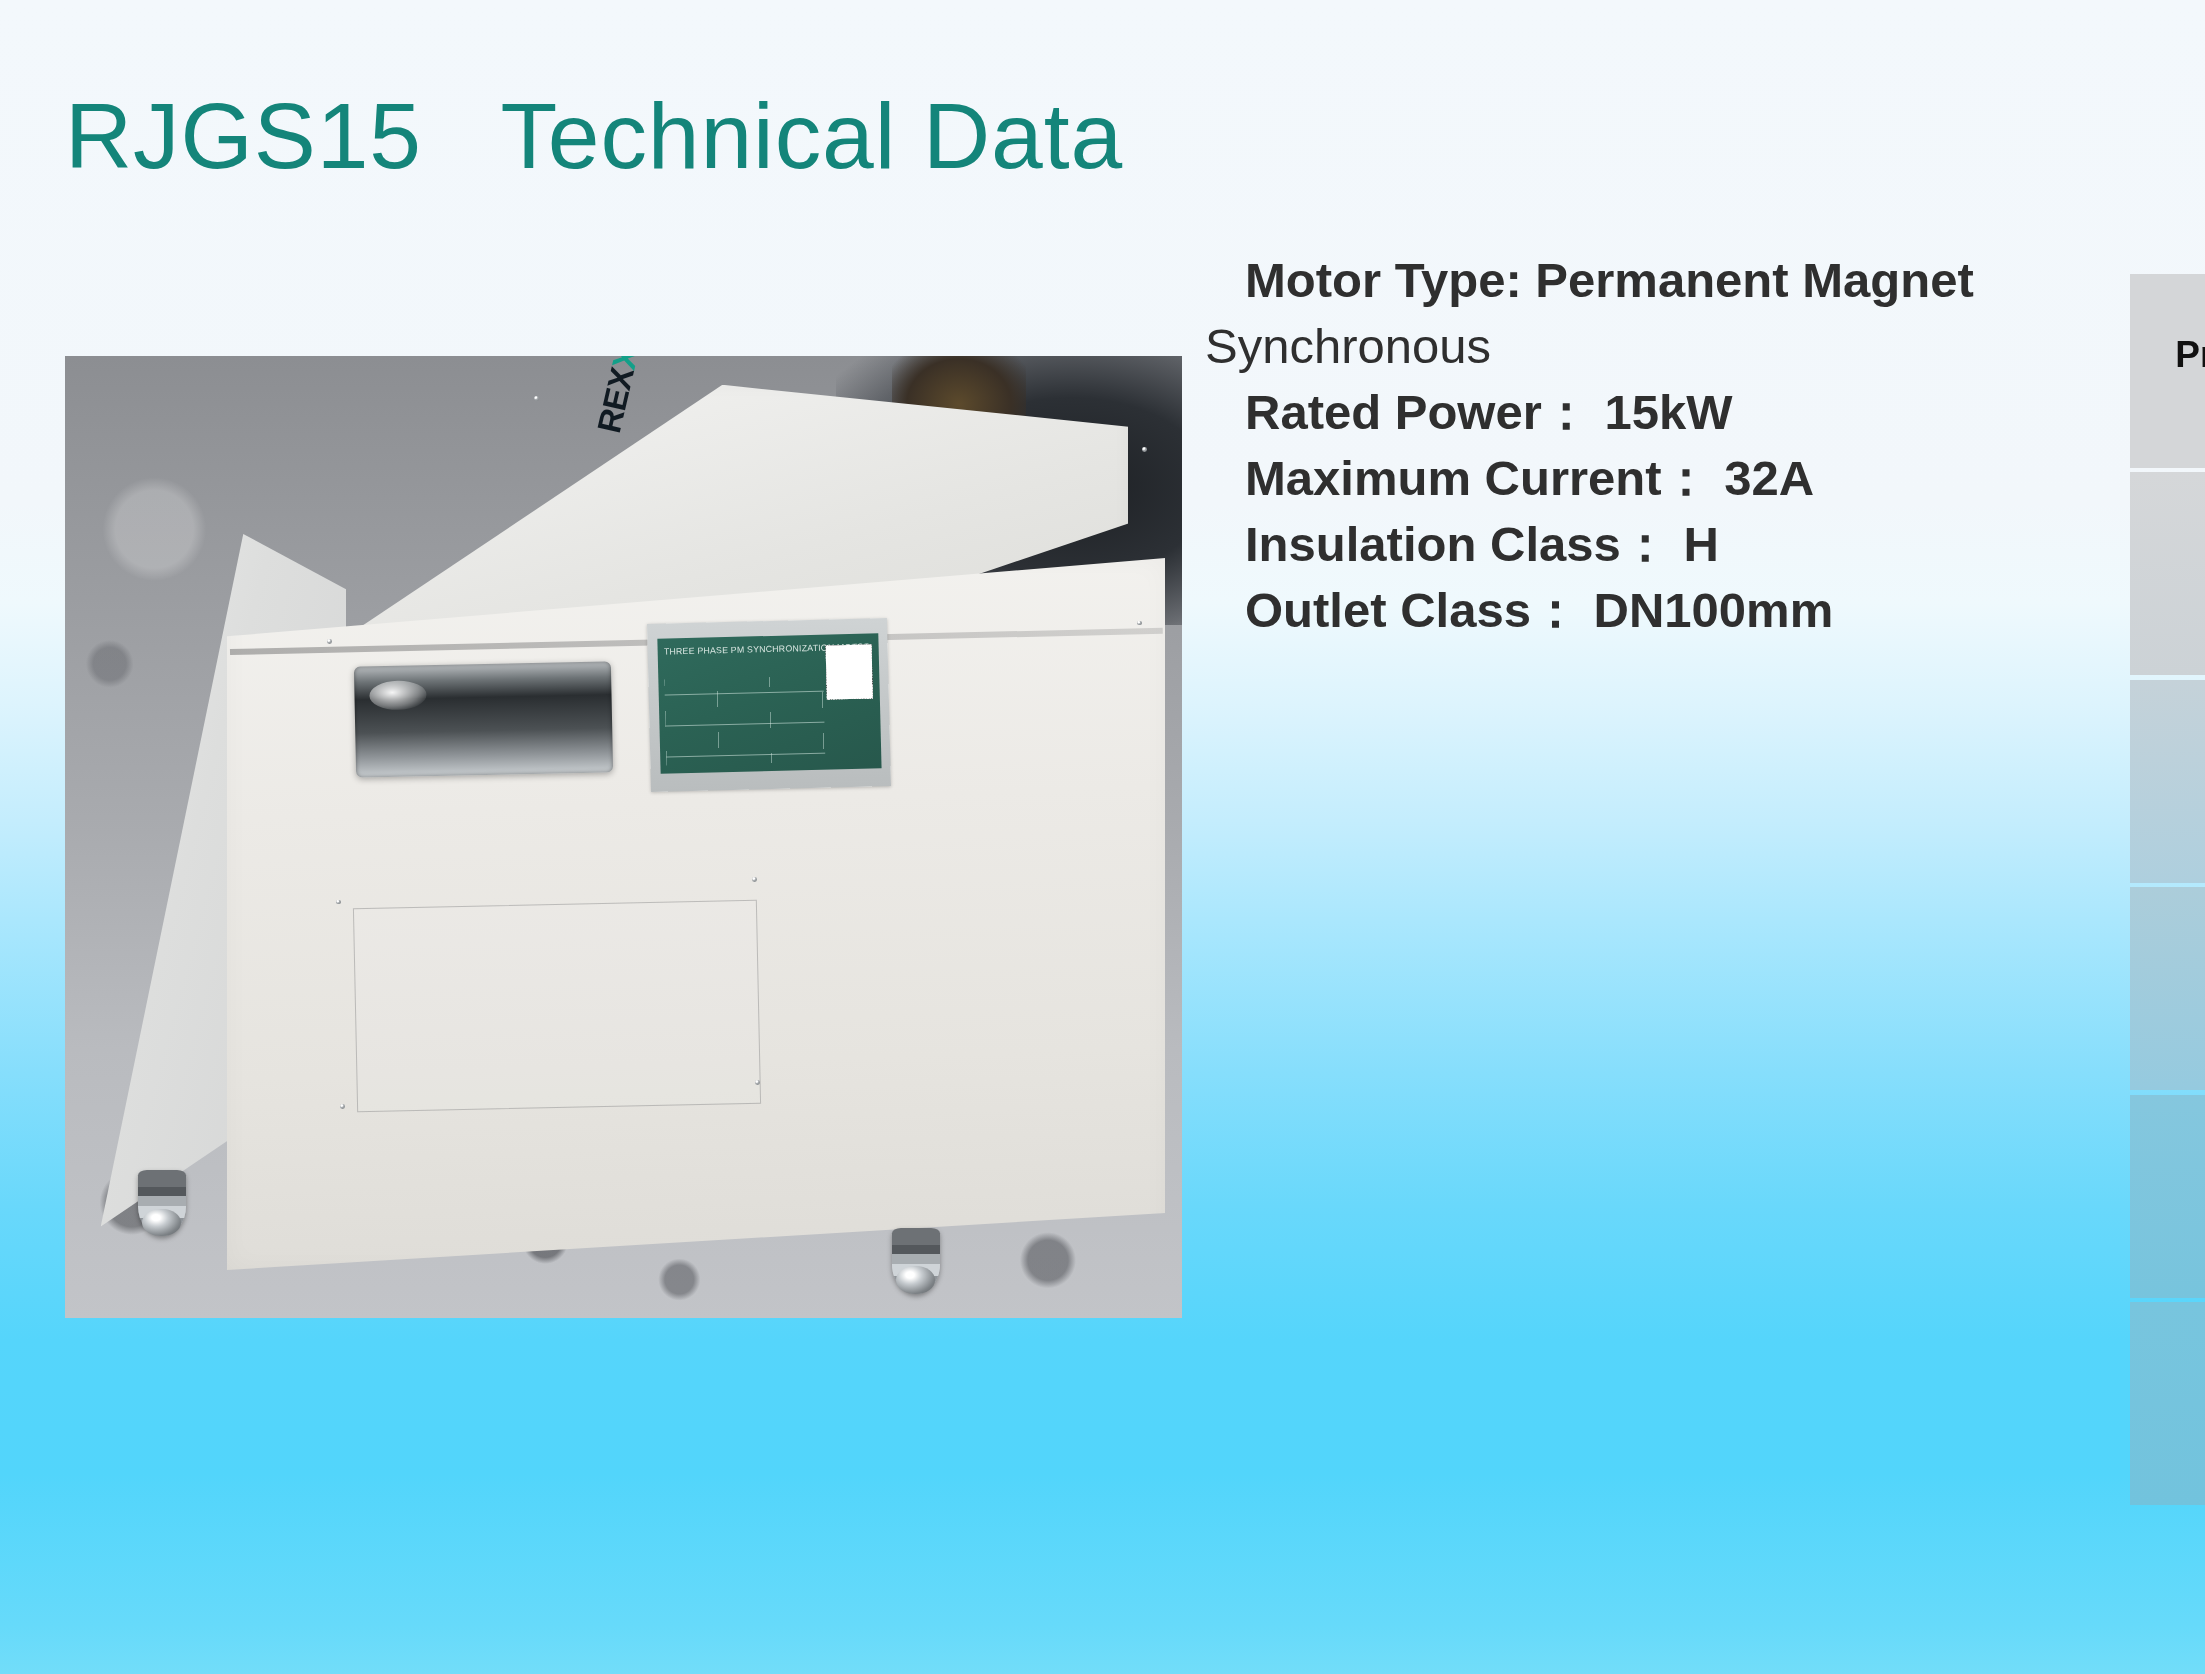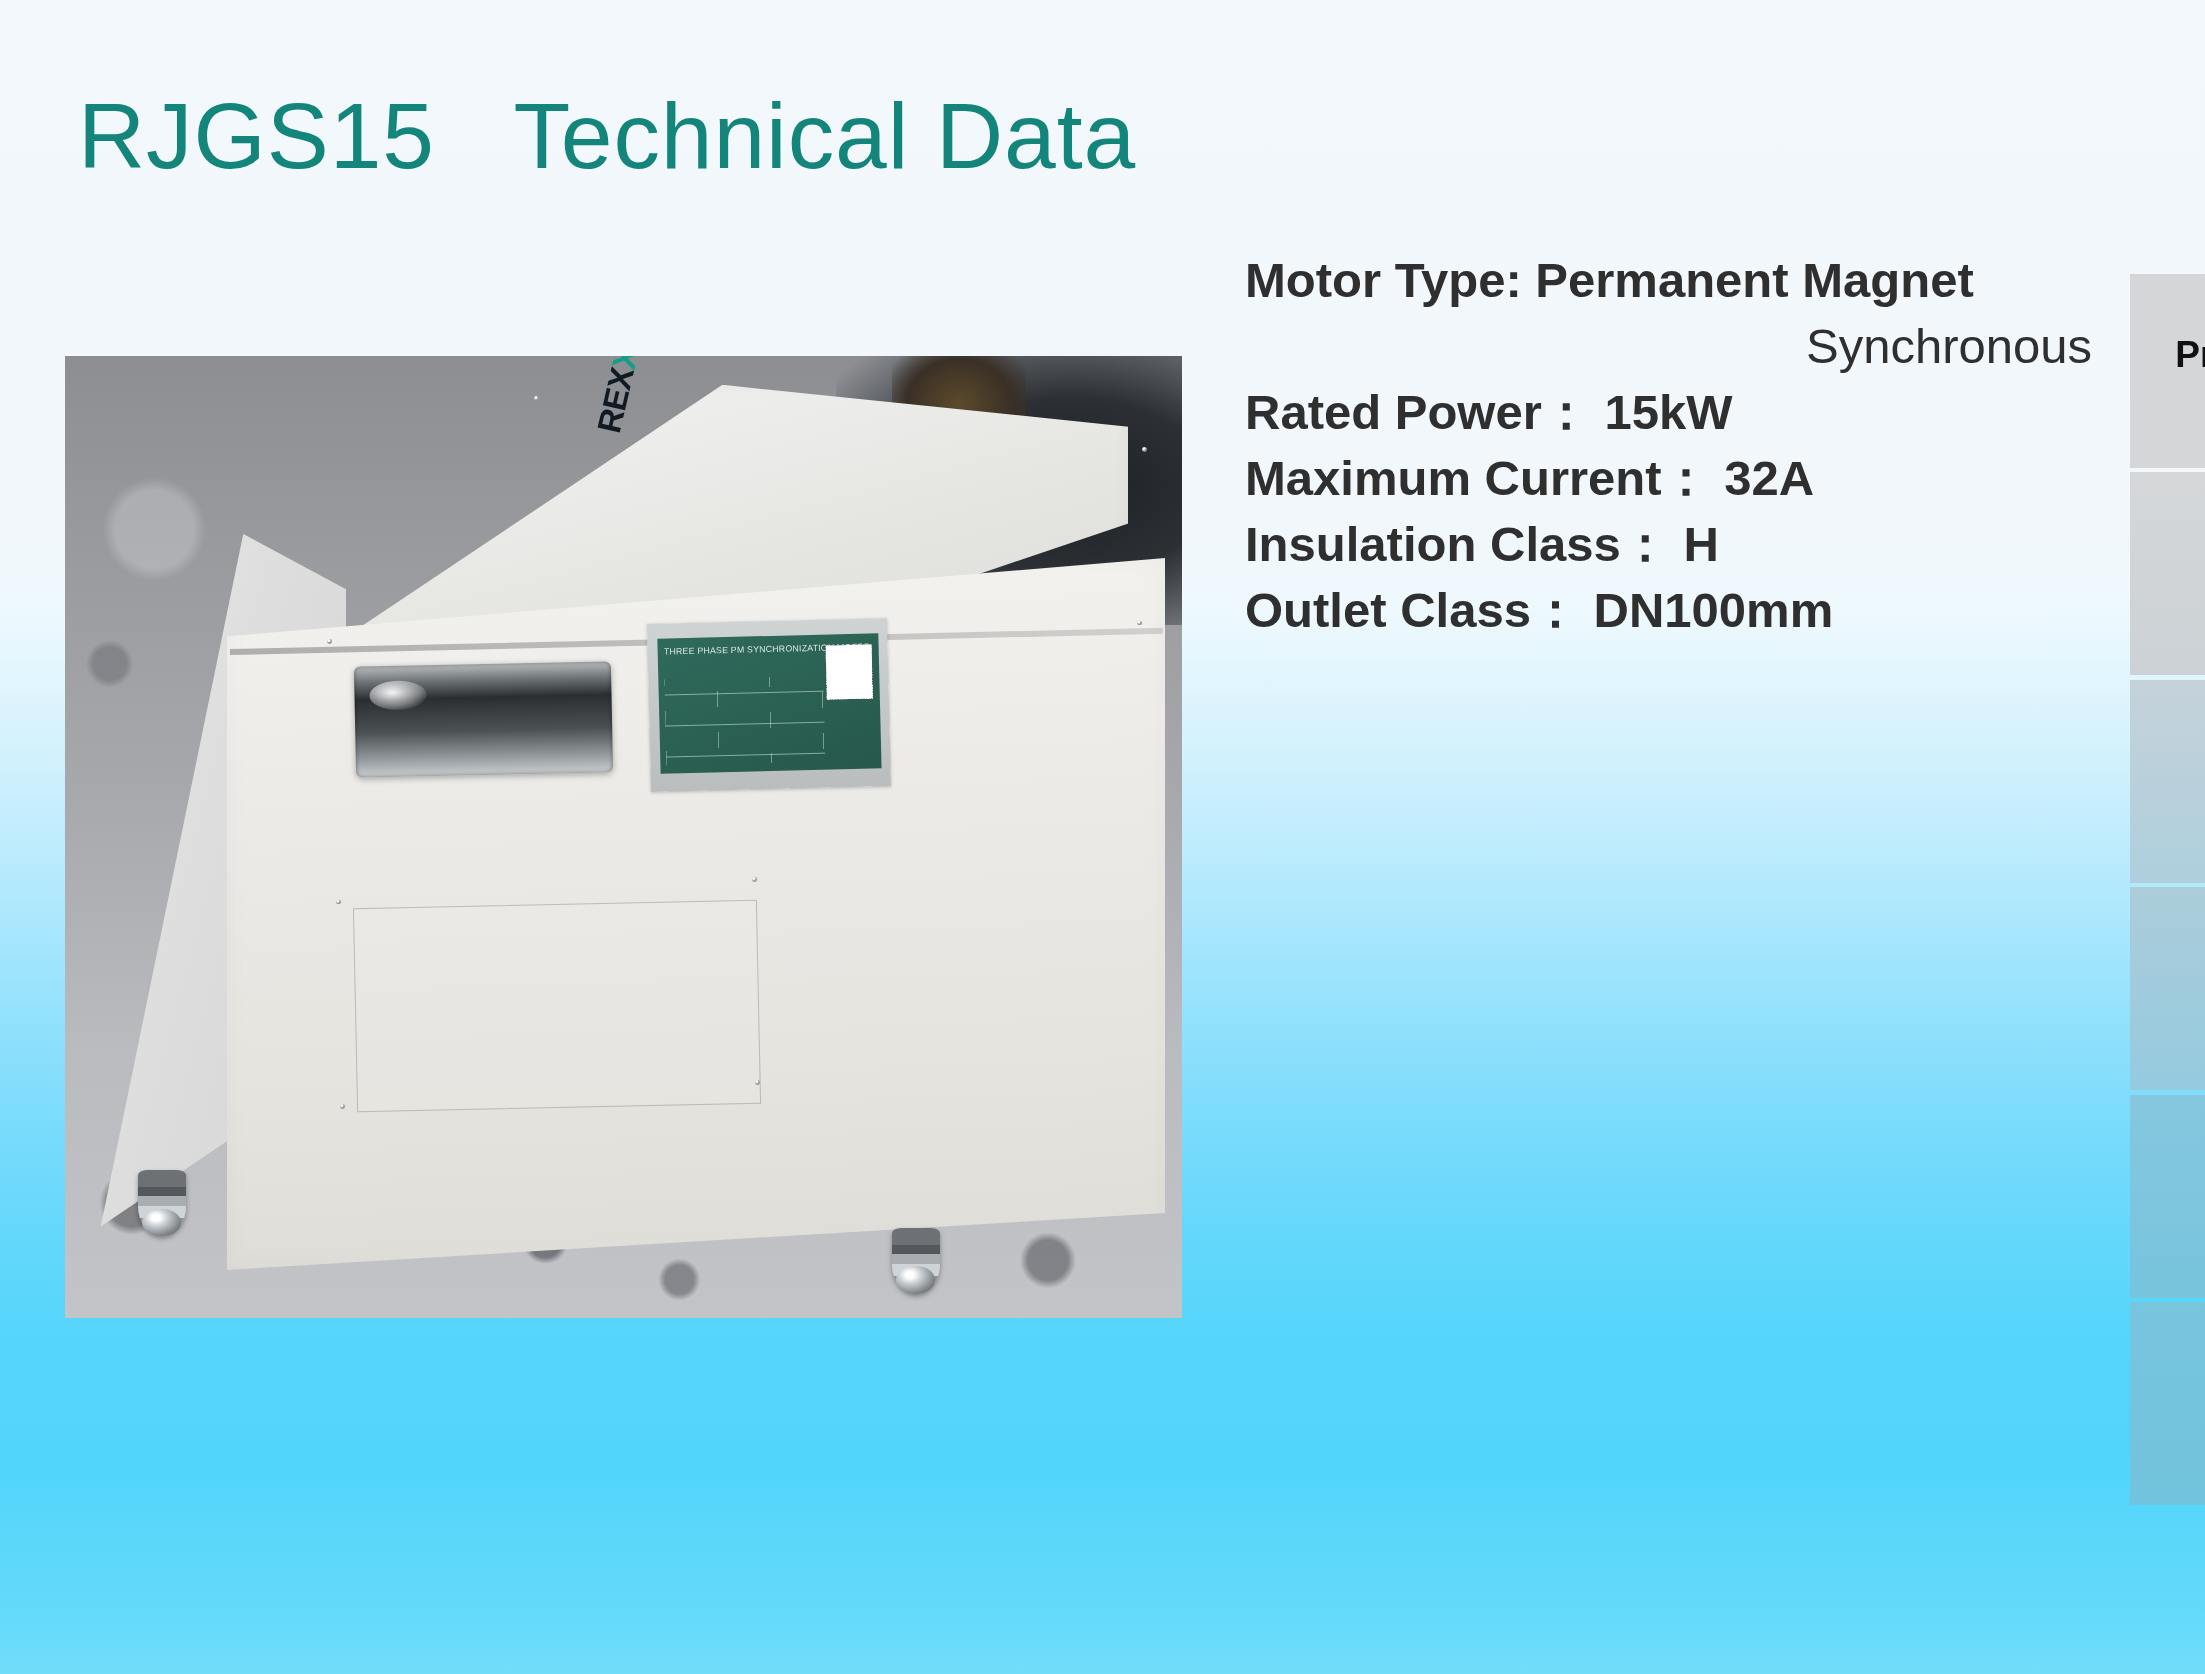--- a/index.html
+++ b/index.html
@@ -26,21 +26,20 @@
   }
 
   
   .title{
     position:absolute;left:65px;top:88px;
     font-size:93px;line-height:1.05;
     color:#14857a;
     letter-spacing:0.9px;
     white-space:pre;
     font-weight:400;
-    margin-left:13px;
   }
 
   
   .photo{
     position:absolute;left:65px;top:356px;
     width:1117px;height:962px;
     overflow:hidden;
     background:#9a9a9c;
   }
   .floor{
@@ -170,21 +169,21 @@
 
   
   .specs{position:absolute;left:1205px;top:256px;width:887px;}
   .spec-row{
     font-size:49px;line-height:1.0;color:#2f2f2f;
     margin-bottom:17px;white-space:nowrap;
   }
   .spec-row .k{font-weight:700;margin-left:40px;}
   .spec-row .v{font-weight:700;}
   .spec-wrap{
-    text-align:right;font-size:49px;color:#2f2f2f;line-height:1.0;
+    text-align:left;font-size:49px;color:#2f2f2f;line-height:1.0;
     margin-bottom:17px;
   }
 
   
   .table{
     position:absolute;left:2130px;top:274px;width:572px;height:1231px;
     display:flex;flex-direction:column;gap:4.4px;
   }
   .trow{display:flex;gap:4.4px;}
   .trow.head{height:194px;}

